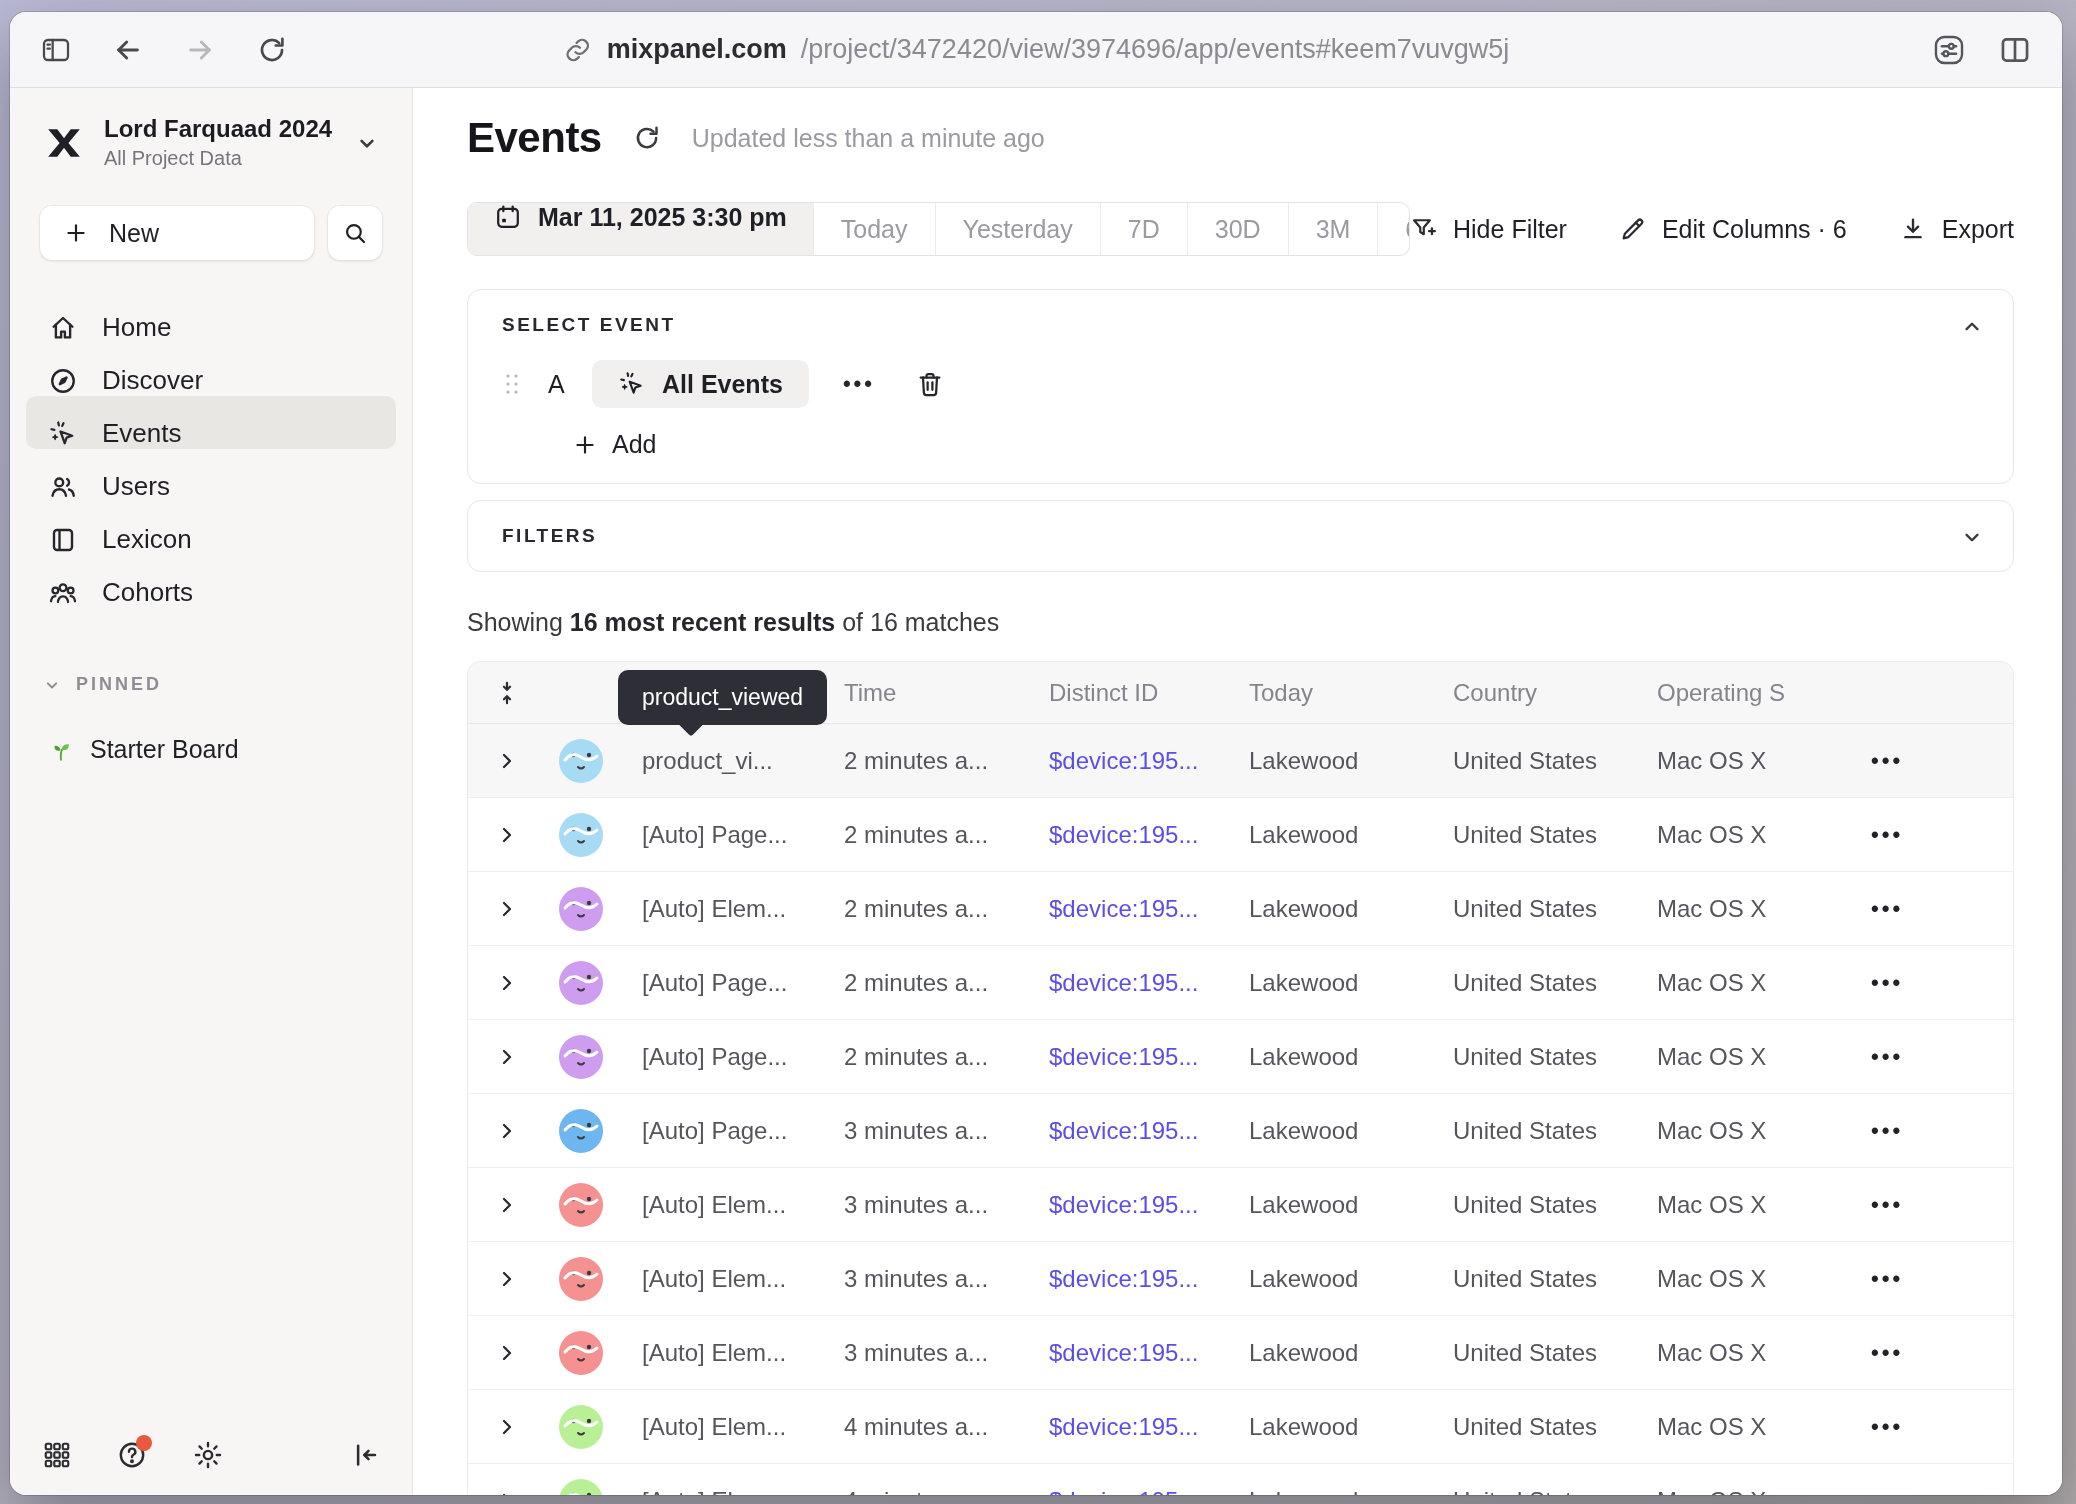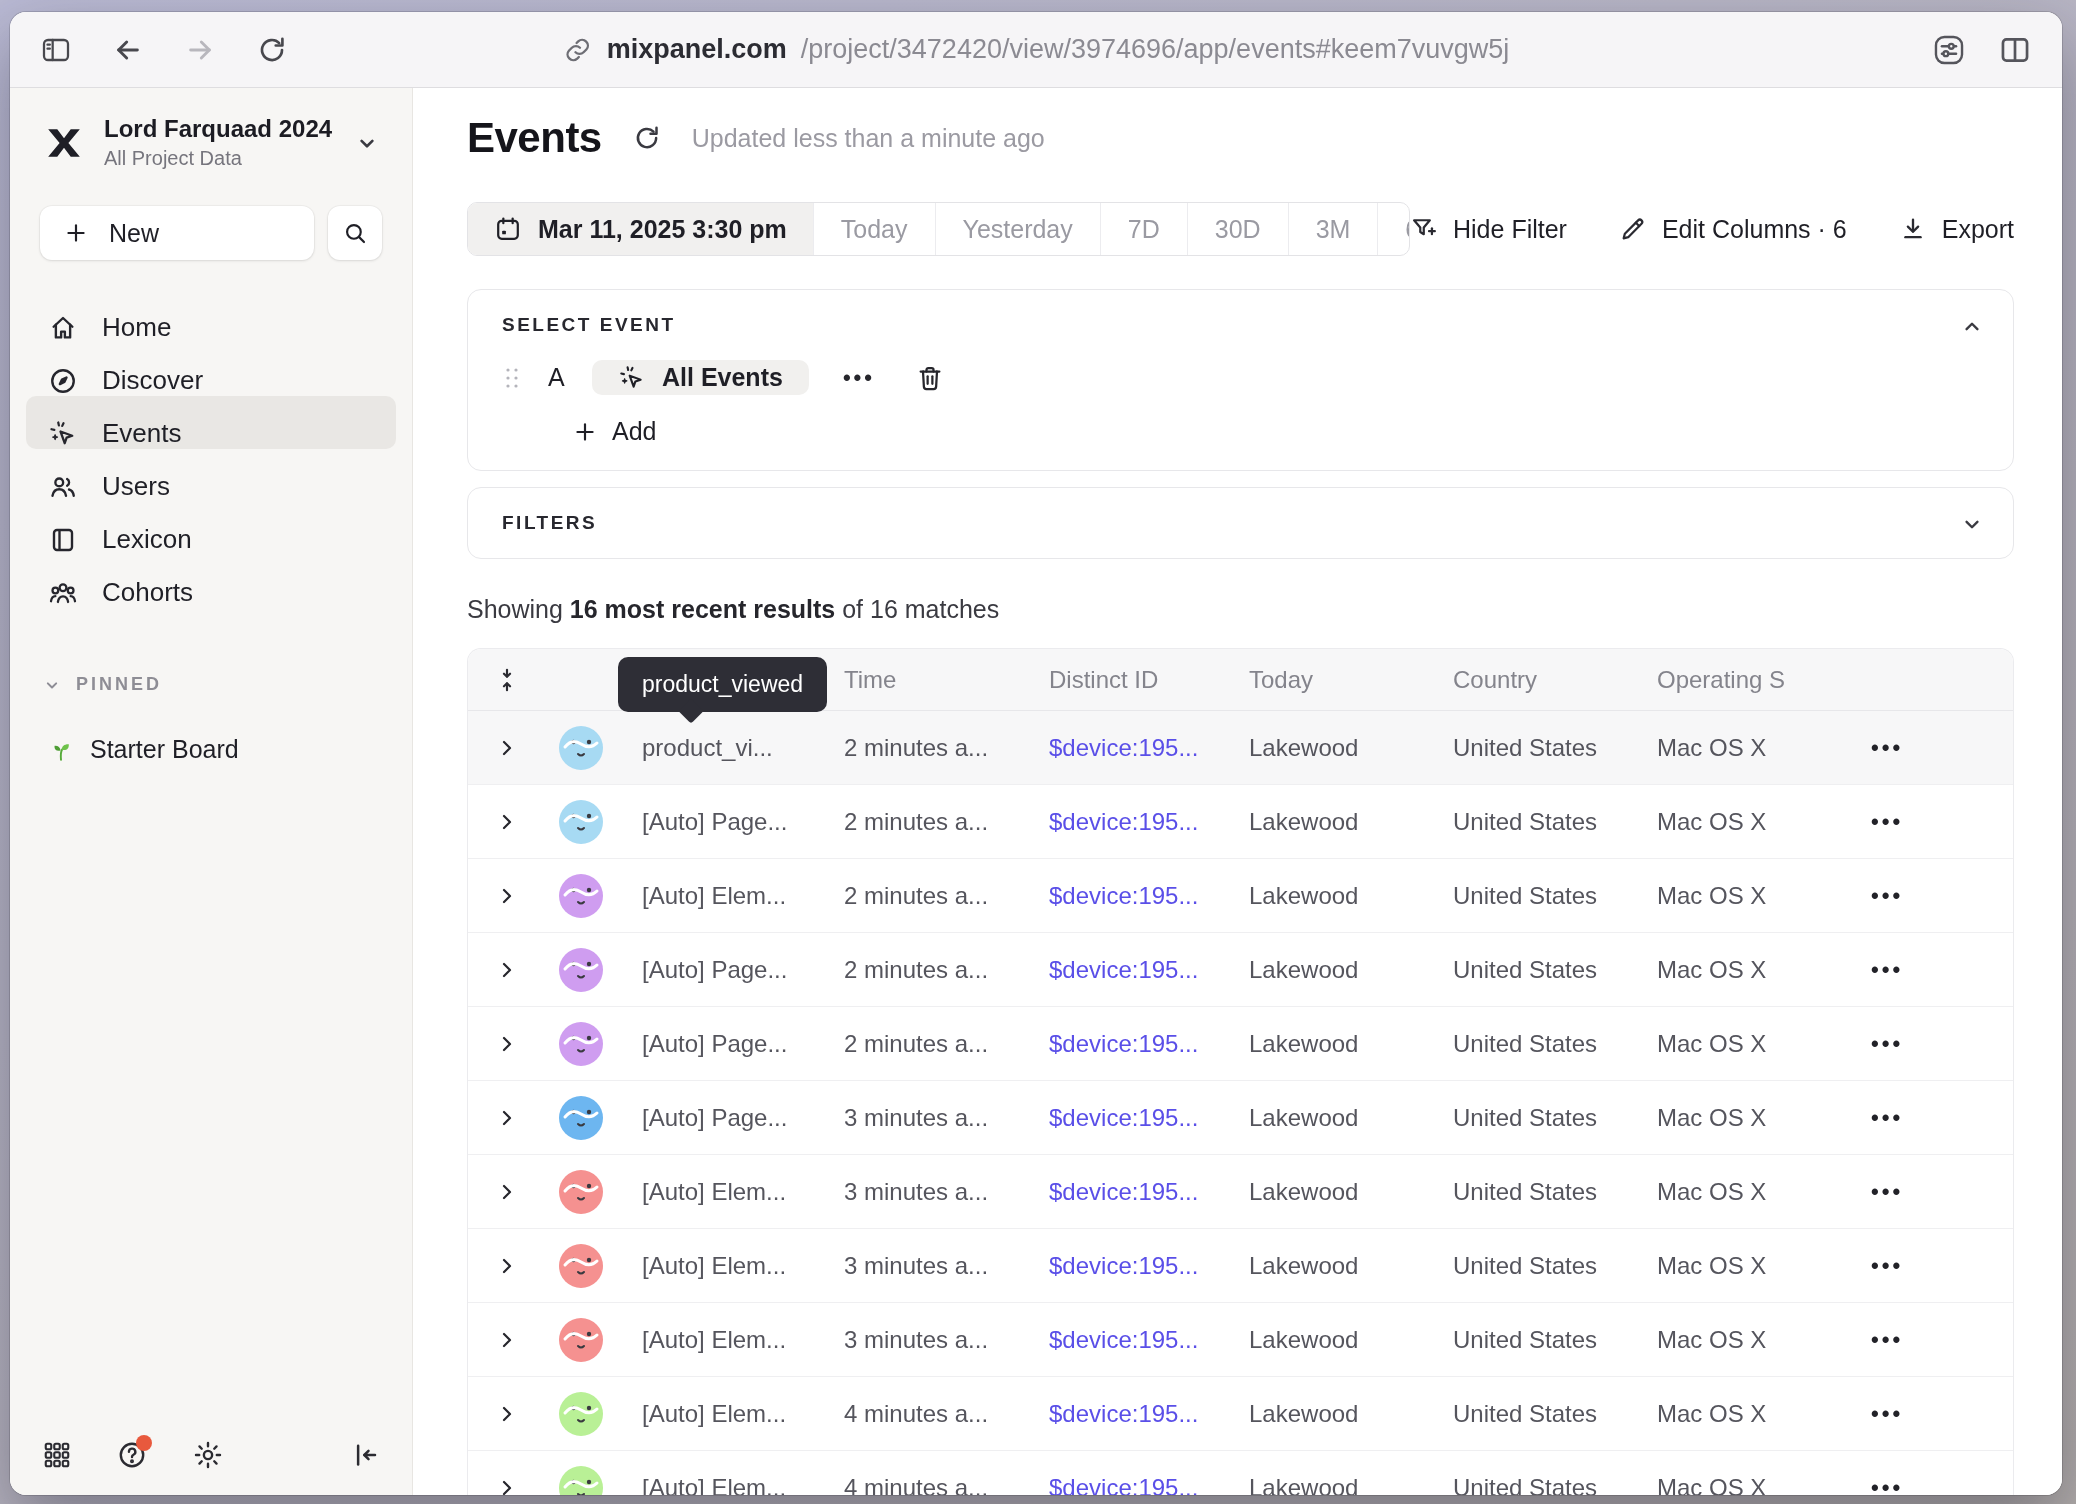--- a/index.html
+++ b/index.html
@@ -71,38 +71,38 @@
   .main { flex:1; min-width:0; background:#fff; padding:0 48px 0 54px; overflow:hidden; position:relative; }
 
   .title-row { margin-top:26px; display:flex; align-items:center; gap:30px; }
   .page-title { font-size:42px; font-weight:700; letter-spacing:-.5px; color:#15151b; }
   .refresh-btn { color:#3a3a41; }
   .updated { font-size:25px; color:#9b9aa2; }
 
   .date-row { margin-top:40px; display:flex; align-items:center; }
   .seg { display:flex; align-items:stretch; height:54px; border:1px solid #e3e3e6;
     border-radius:10px; overflow:hidden; background:#fff; }
-  .seg-current { display:flex; align-items:center; gap:16px; padding:0 26px; background:#f1f0ef;
+  .seg-current { display:flex; gap:16px; padding:0 26px; background:#f1f0ef;
     font-size:25px; font-weight:700; color:#1f1f26; white-space:nowrap; }
   .seg-btn { display:flex; align-items:center; gap:10px; padding:0 27px; font-size:25px;
     color:#9a9aa2; border-left:1px solid #ececef; white-space:nowrap; }
   .toolbar-right { margin-left:auto; display:flex; align-items:center; gap:52px; }
   .tool-btn { display:flex; align-items:flex-start; gap:15px; font-size:25px; font-weight:500;
     color:#1f1f26; white-space:nowrap; }
   .tool-btn .ticon { color:#2a2a31; }
 
   .card { border:1px solid #e7e7ea; border-radius:14px; background:#fff; }
   .select-card { margin-top:33px; padding:24px 34px 24px; position:relative; }
   .card-label { font-size:19px; font-weight:700; letter-spacing:2.5px; color:#28282f; }
   .card-chev { position:absolute; right:28px; top:24px; color:#3a3a41; }
   .event-row { margin-top:24px; display:flex; align-items:center; }
   .drag { color:#b4b4bb; margin-right:26px; }
   .ev-letter { font-size:25px; color:#1f1f26; width:44px; }
   .chip { display:flex; align-items:center; gap:16px; background:#f1f0ee; border-radius:10px;
-    height:35px; padding:0 26px; font-size:25px; font-weight:700; color:#1f1f26; }
+    height:48px; padding:0 26px; font-size:25px; font-weight:700; color:#1f1f26; }
   .chip .nicon { width:28px; height:28px; }
   .row-more { margin-left:34px; font-size:22px; letter-spacing:3px; color:#26262c; font-weight:700; }
   .trash-btn { margin-left:40px; color:#26262c; }
   .add-row { margin-top:22px; margin-left:70px; display:flex; align-items:center; gap:14px;
     font-size:25px; color:#1f1f26; }
 
   .filters-card { margin-top:16px; height:72px; display:flex; align-items:center; padding:0 34px;
     position:relative; }
   .filters-card .card-chev { top:50%; margin-top:-12px; }
 

